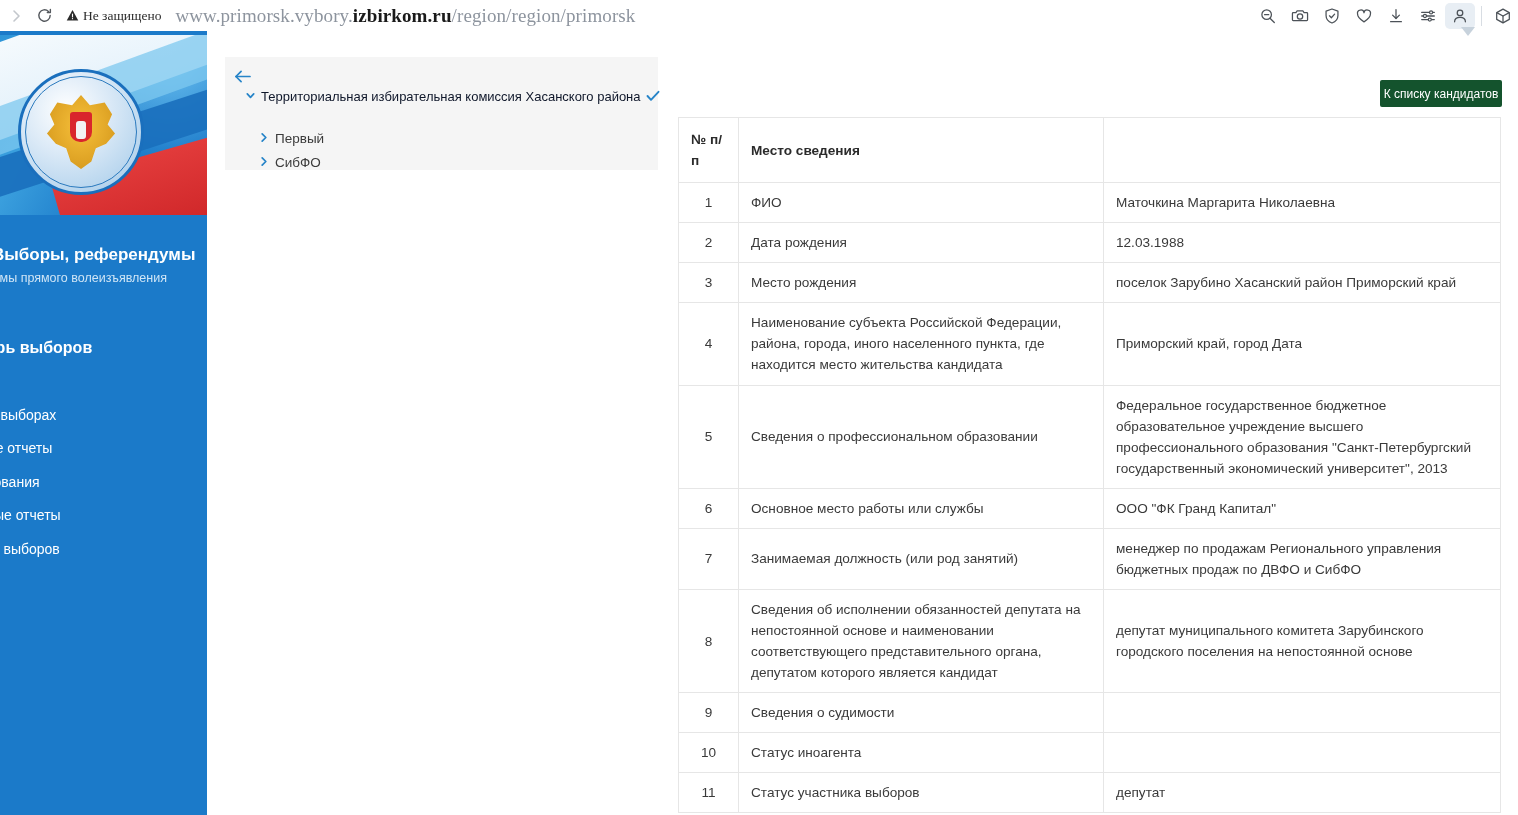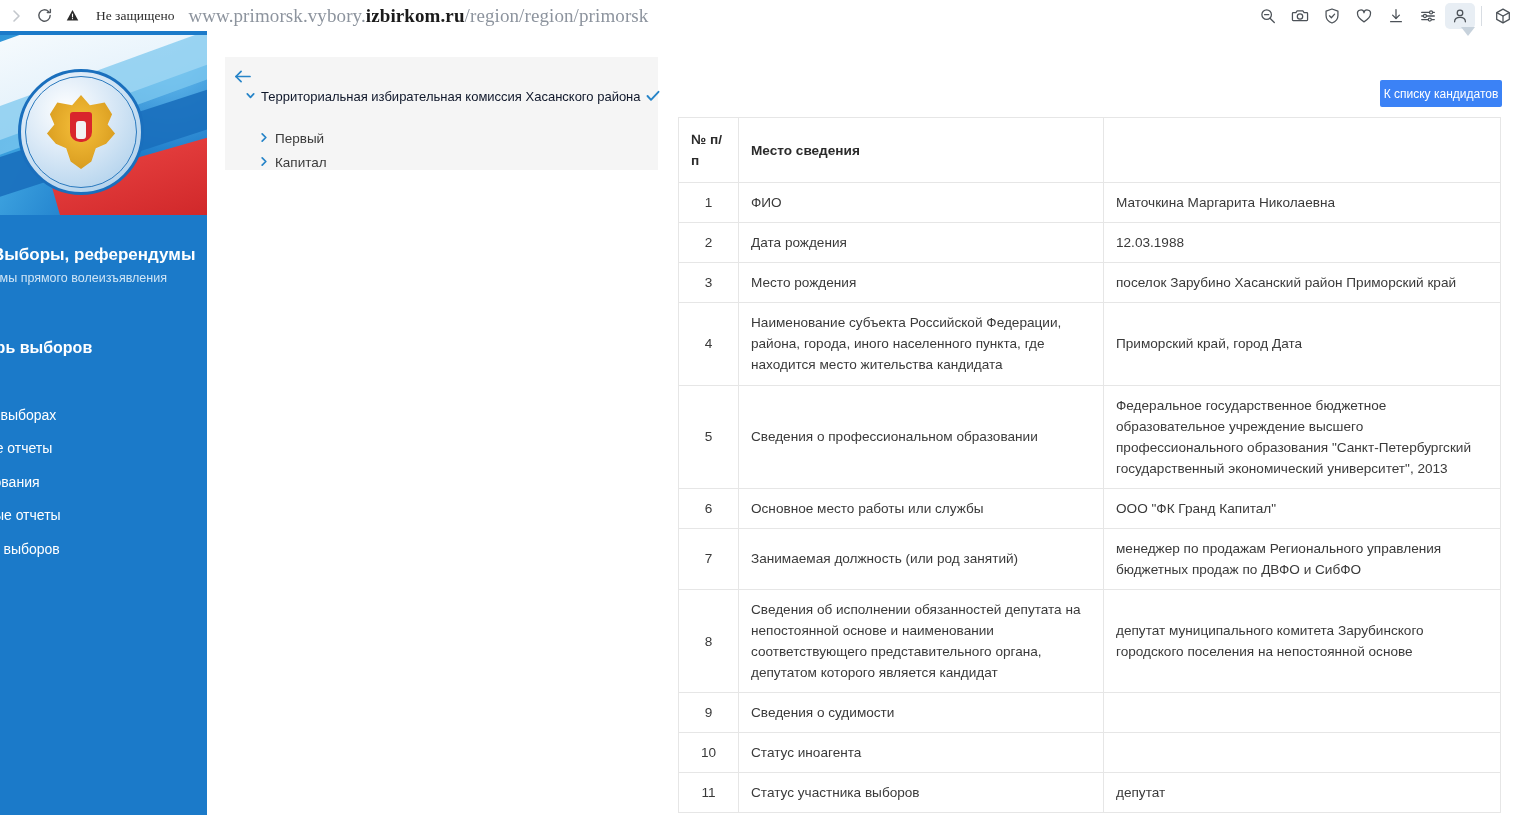--- a/index.html
+++ b/index.html
@@ -17,21 +17,21 @@
     background: #ffffff;
     display: flex; align-items: center;
   }
   .nav-icons { display: flex; align-items: center; gap: 0; padding-left: 2px; }
   .nav-btn {
     width: 28px; height: 28px;
     display: flex; align-items: center; justify-content: center;
   }
   .nav-btn svg { display: block; }
   .warn-block {
-    display: flex; align-items: center; gap: 17px;
+    display: flex; align-items: center; gap: 4px;
     margin-left: 8px;
   }
   .warn-text {
     font-size: 13.5px; color: #2b2b2b;
     font-family: "Liberation Serif", serif;
     white-space: nowrap;
   }
   .url-text {
     margin-left: 14px;
     font-family: "Liberation Serif", serif;
@@ -186,21 +186,21 @@
     white-space: nowrap;
     margin-top: 18px;
   }
   .tree-child .lbl { color: #3b3b3b; font-size: 13.5px; }
   .check { color: #2684c8; font-size: 15px; line-height: 1; }
 
   
   .cand-btn {
     position: absolute; left: 1380px; top: 80px;
     width: 122px; height: 27px;
-    background: #3b82f6; color: #ffffff;
+    background: #14532d; color: #ffffff;
     font-size: 12px; border: none; border-radius: 2px;
     display: flex; align-items: center; justify-content: center;
     cursor: pointer;
   }
 
   
   .info-table {
     position: absolute; left: 678px; top: 117px;
     width: 822px;
     border-collapse: collapse;
@@ -374,21 +374,21 @@
       </span>
       <span class="lbl">Первый</span>
     </div>
 
     <div class="tree-child" style="left:34px;top:78px;">
       <span>
         <svg width="10" height="11" viewBox="0 0 10 12" fill="none" stroke="#2684c8" stroke-width="1.9" stroke-linecap="round" stroke-linejoin="round">
             <polyline points="3,2 7,6 3,10"></polyline>
           </svg>
       </span>
-      <span class="lbl">Капитал</span>
+      <span class="lbl">СибФО</span>
     </div>
   </div>
 
   <button class="cand-btn">К списку кандидатов</button>
 
   <table class="info-table">
     <thead>
       <tr>
         <th class="col-num">№ п/п</th>
         <th class="col-key">Место сведения</th>

